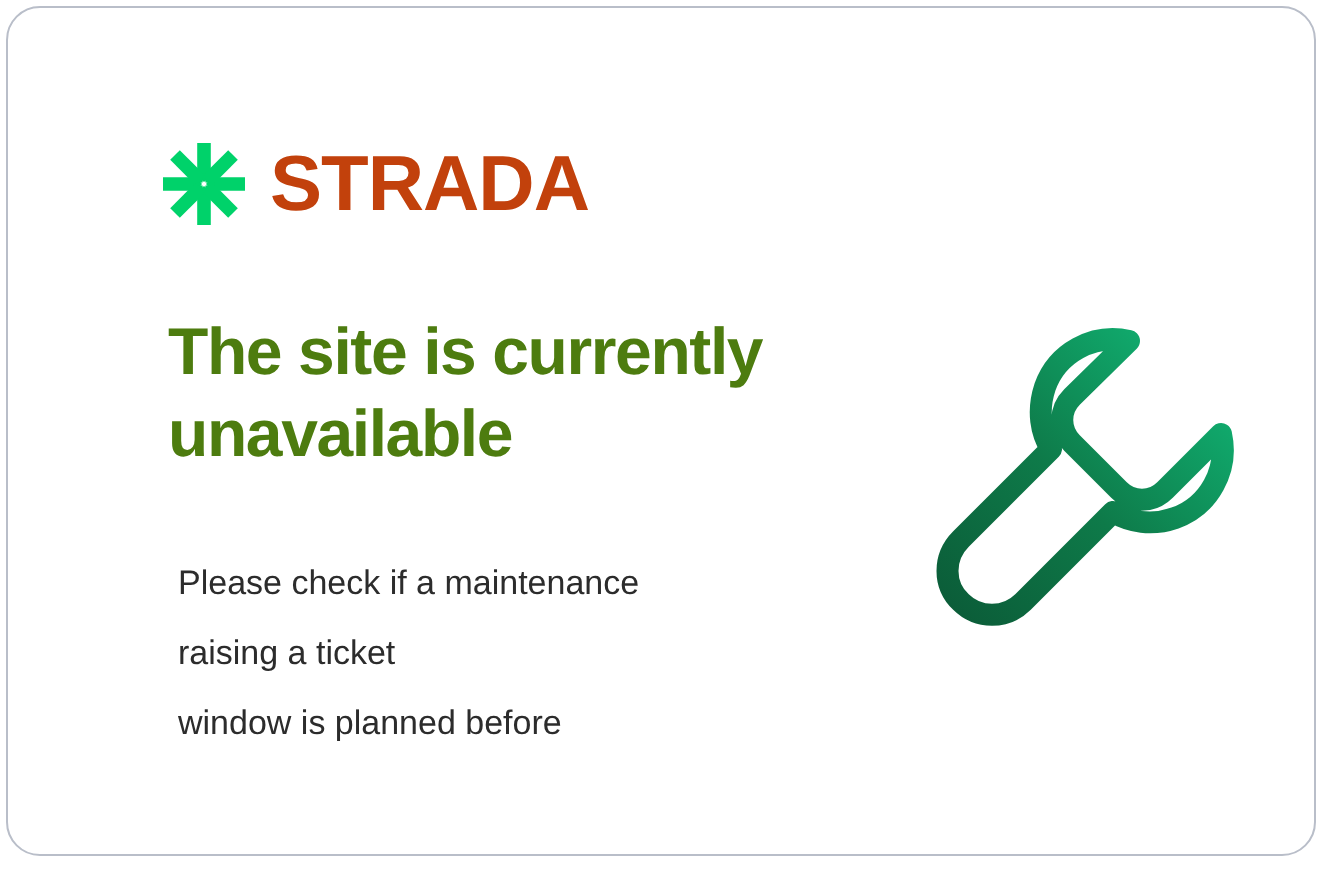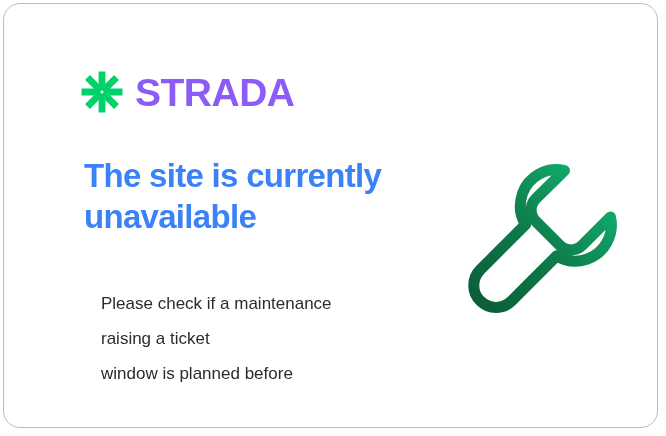--- a/index.html
+++ b/index.html
@@ -41,47 +41,47 @@
     width: 44px;
     height: 44px;
     display: block;
     flex: none;
   }
   .brand-wordmark {
     font-family: "Liberation Sans", sans-serif;
     font-size: 39px;
     font-weight: bold;
     letter-spacing: -0.5px;
-    color: #8b5cf6;
+    color: #c2410c;
     line-height: 1;
     white-space: nowrap;
     user-select: none;
   }
 
   
   .headline {
     position: absolute;
     left: 80px;
     top: 152px;
     width: 340px;
     margin: 0;
     font-family: "Liberation Sans", sans-serif;
     font-size: 33px;
     font-weight: bold;
     line-height: 1.24;
     letter-spacing: -0.7px;
-    color: #3b82f6;
+    color: #4d7c0f;
   }
 
   .body-copy {
     position: absolute;
     left: 81px;
     top: 267px;
     width: 330px;
-    margin: 16px;
+    margin: 4px;
     font-family: "Liberation Sans", sans-serif;
     font-size: 17px;
     font-weight: normal;
     line-height: 2.05;
     color: #2c2c2c;
   }
   .body-copy .copy-line {
     display: block;
     white-space: nowrap;
   }

